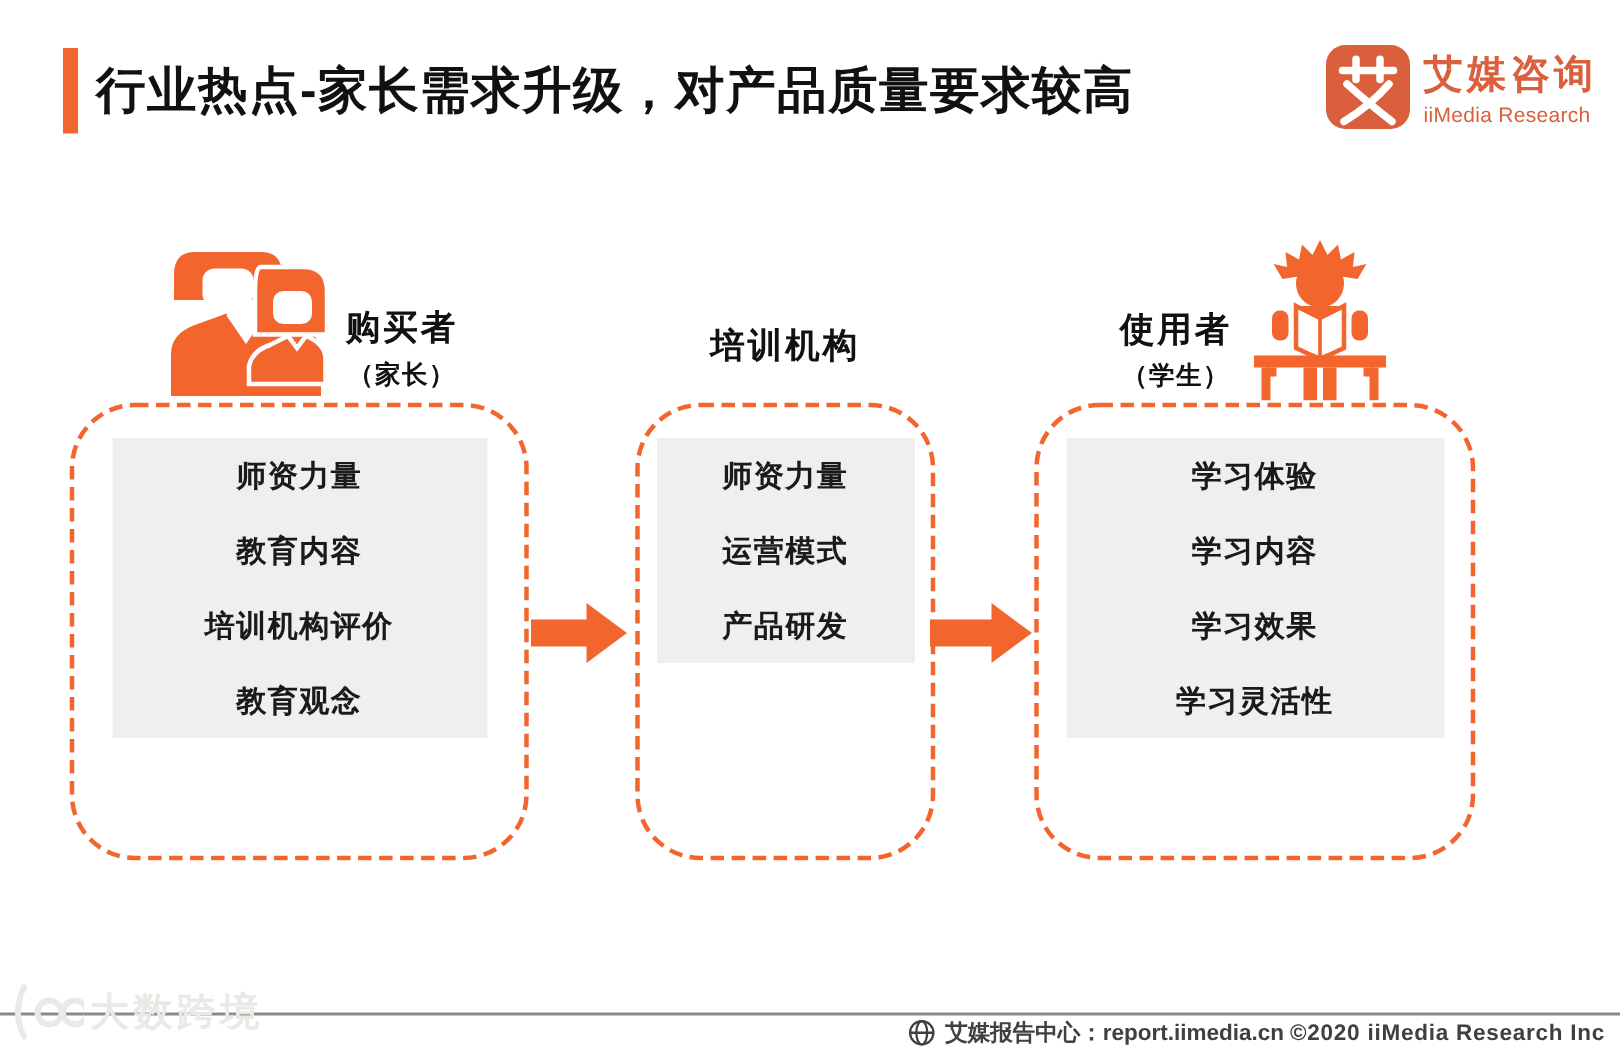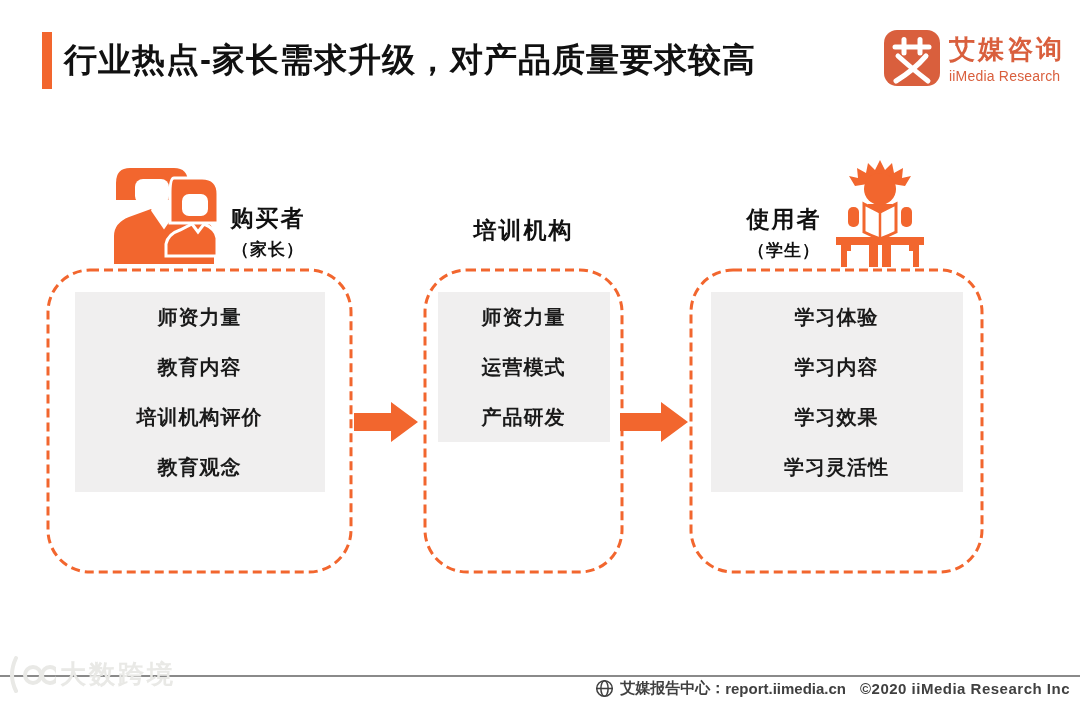--- a/index.html
+++ b/index.html
@@ -54,21 +54,21 @@
   .arrow-1{left:354px;width:64px;}
   .arrow-2{left:620px;width:68px;}
 
   
   .footer-line{position:absolute;left:0;top:675px;width:1080px;height:1.5px;background:var(--divider-gray);z-index:1;}
   .watermark{position:absolute;left:6px;top:652px;display:flex;align-items:center;z-index:2;}
   .watermark-text{font-size:26px;font-weight:700;color:var(--watermark-gray);letter-spacing:3px;margin-left:4px;}
   .footer-info{position:absolute;right:10px;top:679px;display:flex;align-items:center;z-index:2;
                font-size:15px;font-weight:600;color:var(--footer-text);white-space:nowrap;}
   .globe-icon{width:19px;height:19px;margin-right:6px;display:block;}
-  .footer-copyright{margin-left:14px;letter-spacing:0.5px;}
+  .footer-copyright{margin-left:4px;letter-spacing:0.5px;}
 
   
   .fa{fill:var(--accent);}
   .sa{stroke:var(--accent);}
   .fw{fill:#fff;}
 </style>
 </head>
 <body>
 
 <div class="page">

